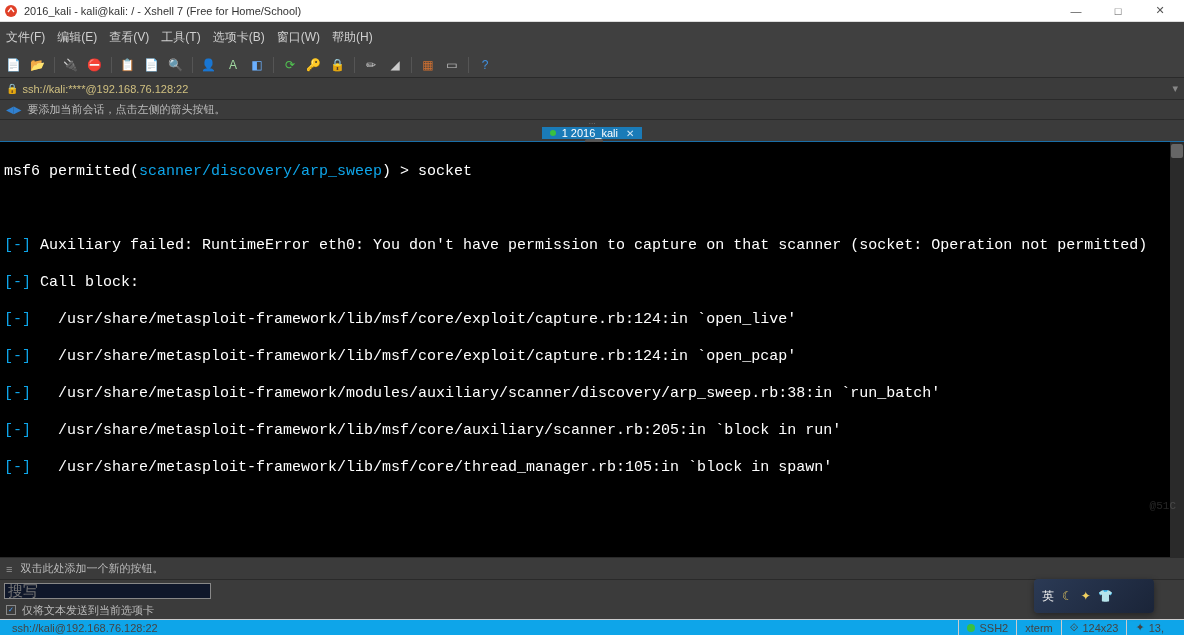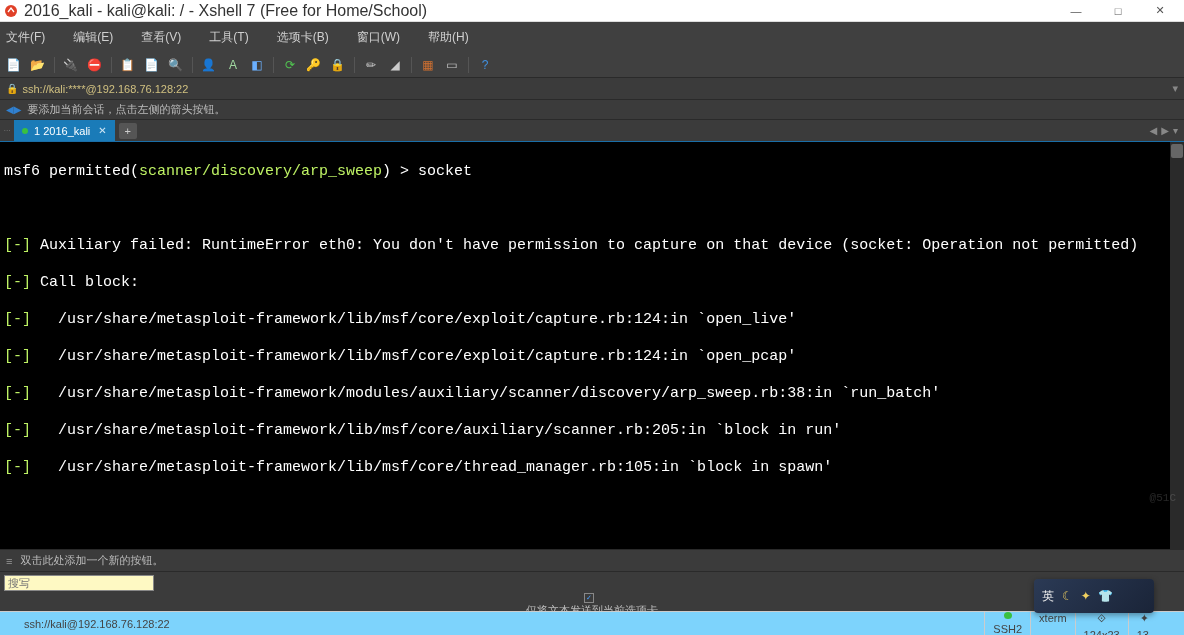--- a/index.html
+++ b/index.html
@@ -1,53 +1,53 @@
 <!DOCTYPE html>
 <html><head>
 <meta charset="utf-8">
 <style>
 * { margin: 0; padding: 0; box-sizing: border-box; }
 body { font-family: "Segoe UI", Tahoma, sans-serif; font-size: 12px; background: #f0f0f0; width: 1184px; height: 635px; overflow: hidden; display: flex; flex-direction: column; }
 .titlebar { height: 22px; background: #fff; display: flex; align-items: center; padding: 0 4px; border-bottom: 1px solid #ddd; }
 .titlebar .icon { width: 14px; height: 14px; margin-right: 6px; display: flex; align-items: center; justify-content: center; }
-.titlebar .title { flex: 1; font-size: 16px; color: #333; }
+.titlebar .title { flex: 1; font-size: 11px; color: #333; }
 .winbtns { display: flex; gap: 2px; }
 .winbtn { width: 40px; height: 20px; display: flex; align-items: center; justify-content: center; color: #555; font-size: 11px; cursor: pointer; }
-.menubar { height: 22px; background: #404040; display: flex; align-items: center; padding: 15px 6px; gap: 28px; color: #d0d0d0; font-size: 12px; }
+.menubar { height: 22px; background: #404040; display: flex; align-items: center; padding: 15px 6px; gap: 12px; color: #d0d0d0; font-size: 12px; }
 .menubar span { cursor: pointer; }
 .toolbar { height: 26px; background: #404040; display: flex; align-items: center; padding: 0 6px; gap: 8px; border-bottom: 1px solid #2a2a2a; }
 .tbicon { width: 16px; height: 16px; display: flex; align-items: center; justify-content: center; color: #ccc; font-size: 12px; cursor: pointer; }
 .tbsep { width: 1px; height: 16px; background: #555; }
 .addressbar { height: 22px; background: #3b3b3b; display: flex; align-items: center; padding: 0 6px; color: #d0c080; font-size: 11px; border-bottom: 1px solid #2a2a2a; position: relative; }
 .addressbar .lock { color: #c0a050; margin-right: 4px; font-size: 10px; }
 .addressbar .dd { position: absolute; right: 6px; color: #888; }
 .infobar { height: 20px; background: #3b3b3b; display: flex; align-items: center; padding: 0 6px; color: #bbb; font-size: 11px; border-bottom: 1px solid #2a2a2a; }
 .infobar .arrow { color: #3080d0; margin-right: 6px; font-size: 10px; }
-.tabrow { height: 22px; background: #3b3b3b; display: flex; align-items: center; border-bottom: 1px solid #1a6ea8; }
+.tabrow { height: 22px; background: #3b3b3b; display: flex; align-items: center; border-bottom: 1px solid #1a6ea8; flex-direction: column; }
 .vtab { width: 14px; height: 100%; background: #3b3b3b; display: flex; flex-direction: column; align-items: center; justify-content: center; color: #999; font-size: 7px; writing-mode: vertical-rl; cursor: pointer; }
 .sessiontab { height: 100%; background: #1a7bb8; color: #fff; display: flex; align-items: center; padding: 0 8px; font-size: 11px; gap: 6px; cursor: pointer; }
 .sessiontab .dot { width: 6px; height: 6px; border-radius: 50%; background: #3ac040; }
 .sessiontab .x { color: #cfe6f5; font-size: 10px; margin-left: 2px; }
 .addtab { width: 18px; height: 16px; margin-left: 4px; background: #555; color: #ccc; display: flex; align-items: center; justify-content: center; font-size: 11px; border-radius: 2px; cursor: pointer; }
 .tabrow .nav { margin-left: auto; display: flex; gap: 4px; padding-right: 6px; color: #888; font-size: 10px; }
 .terminal { flex: 1; background: #000; color: #fff; font-family: "Consolas","Courier New",monospace; font-size: 15px; line-height: 18.5px; padding: 2px 4px; overflow: hidden; position: relative; white-space: pre-wrap; word-break: break-all; }
 .terminal .scrollbar { position: absolute; right: 0; top: 0; width: 14px; height: 100%; background: #2a2a2a; }
 .terminal .scrollthumb { position: absolute; right: 1px; top: 2px; width: 12px; height: 14px; background: #666; border-radius: 2px; }
 .underlined { }
-.red { color: #bef264; }
+.red { color: #0ea5e9; }
 .blue { color: #4aa0ff; }
 .bottombar1 { height: 22px; background: #3b3b3b; display: flex; align-items: center; padding: 0 6px; color: #bbb; font-size: 11px; border-top: 1px solid #2a2a2a; }
 .bottombar1 .menu { color: #999; margin-right: 8px; }
 .inputrow { height: 22px; background: #3b3b3b; display: flex; align-items: center; padding: 0 4px; border-top: 1px solid #2a2a2a; }
-.inputrow input { flex: 0 0 50px; height: 16px; background: #fef9c3; border: 1px solid #888; font-size: 11px; padding: 0 3px; color: #888; }
-.sendinfo { height: 18px; background: #3b3b3b; display: flex; align-items: center; padding: 0 6px; color: #bbb; font-size: 11px; flex-direction: column; }
+.inputrow input { flex: 0 0 50px; height: 16px; background: #0f172a; border: 1px solid #888; font-size: 15px; padding: 0 3px; color: #888; }
+.sendinfo { height: 18px; background: #3b3b3b; display: flex; align-items: center; padding: 0 6px; color: #bbb; font-size: 11px; }
 .sendinfo .chk { width: 10px; height: 10px; border: 1px solid #888; margin-right: 6px; display: inline-flex; align-items: center; justify-content: center; color: #4aa0ff; font-size: 7px; }
-.statusbar { height: 24px; background: #7dd3fc; display: flex; align-items: center; padding: 0 24px; font-size: 11px; color: #444; border-top: 1px solid #ccc; }
+.statusbar { height: 16px; background: #0ea5e9; display: flex; align-items: center; padding: 0 12px; font-size: 11px; color: #444; border-top: 1px solid #ccc; }
 .statusbar .spacer { flex: 1; }
-.statusbar .seg { padding: 0 8px; display: flex; align-items: center; gap: 4px; border-left: 1px solid #ccc; height: 100%; flex-direction: column; }
+.statusbar .seg { padding: 0 8px; display: flex; align-items: center; gap: 4px; border-left: 1px solid #ccc; height: 100%; }
 .statusbar .dot { width: 8px; height: 8px; border-radius: 50%; background: #3ac040; }
 .lang-badge { position: absolute; right: 30px; bottom: 22px; width: 120px; height: 34px; background: linear-gradient(135deg,#2b3a55,#1a2438); border-radius: 4px; display: flex; align-items: center; padding: 0 8px; color: #eee; font-size: 12px; gap: 8px; box-shadow: 0 2px 6px rgba(0,0,0,.4); }
 .lang-badge .moon { color: #f0d060; }
 .watermark { position: absolute; right: 8px; bottom: 42px; color: rgba(255,255,255,.15); font-size: 11px; }
 </style>
 </head>
 <body>
 
 <div class="titlebar">
   <span class="icon">
@@ -124,21 +124,21 @@
   <div class="nav">
     <span>◀</span>
     <span>▶</span>
     <span>▾</span>
   </div>
 </div>
 
 <div class="terminal">
 <div><span class="underlined">msf6</span><span> permitted(</span><span class="red">scanner/discovery/arp_sweep</span><span>) &gt; </span><span>socket</span></div>
 <div>&nbsp;</div>
-<div><span class="red">[-]</span><span> Auxiliary failed: RuntimeError eth0: You don't have permission to capture on that device (socket: Operation not permitted)</span></div>
+<div><span class="red">[-]</span><span> Auxiliary failed: RuntimeError eth0: You don't have permission to capture on that scanner (socket: Operation not permitted)</span></div>
 <div><span class="red">[-]</span><span> Call block:</span></div>
 <div><span class="red">[-]</span><span>   /usr/share/metasploit-framework/lib/msf/core/exploit/capture.rb:124:in `open_live'</span></div>
 <div><span class="red">[-]</span><span>   /usr/share/metasploit-framework/lib/msf/core/exploit/capture.rb:124:in `open_pcap'</span></div>
 <div><span class="red">[-]</span><span>   /usr/share/metasploit-framework/modules/auxiliary/scanner/discovery/arp_sweep.rb:38:in `run_batch'</span></div>
 <div><span class="red">[-]</span><span>   /usr/share/metasploit-framework/lib/msf/core/auxiliary/scanner.rb:205:in `block in run'</span></div>
 <div><span class="red">[-]</span><span>   /usr/share/metasploit-framework/lib/msf/core/thread_manager.rb:105:in `block in spawn'</span></div>
 
   <div class="scrollbar">
     <div class="scrollthumb"></div>
   </div>

